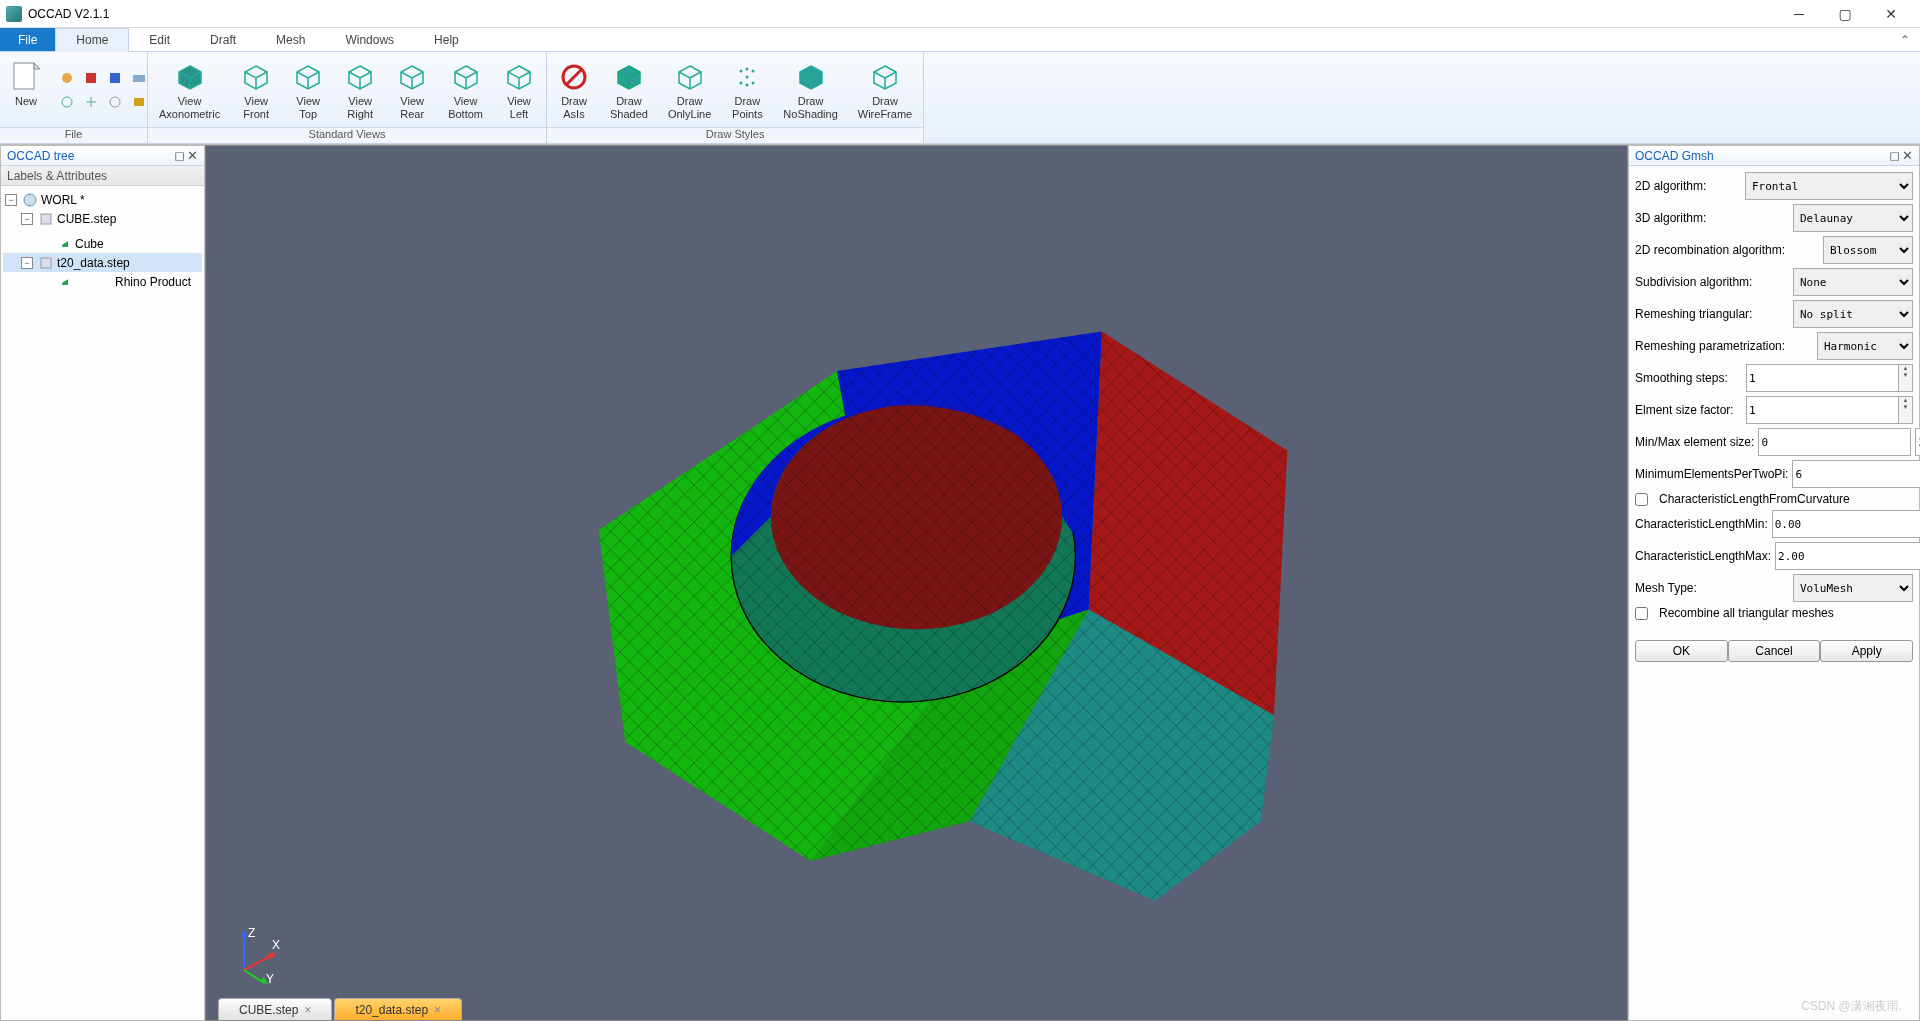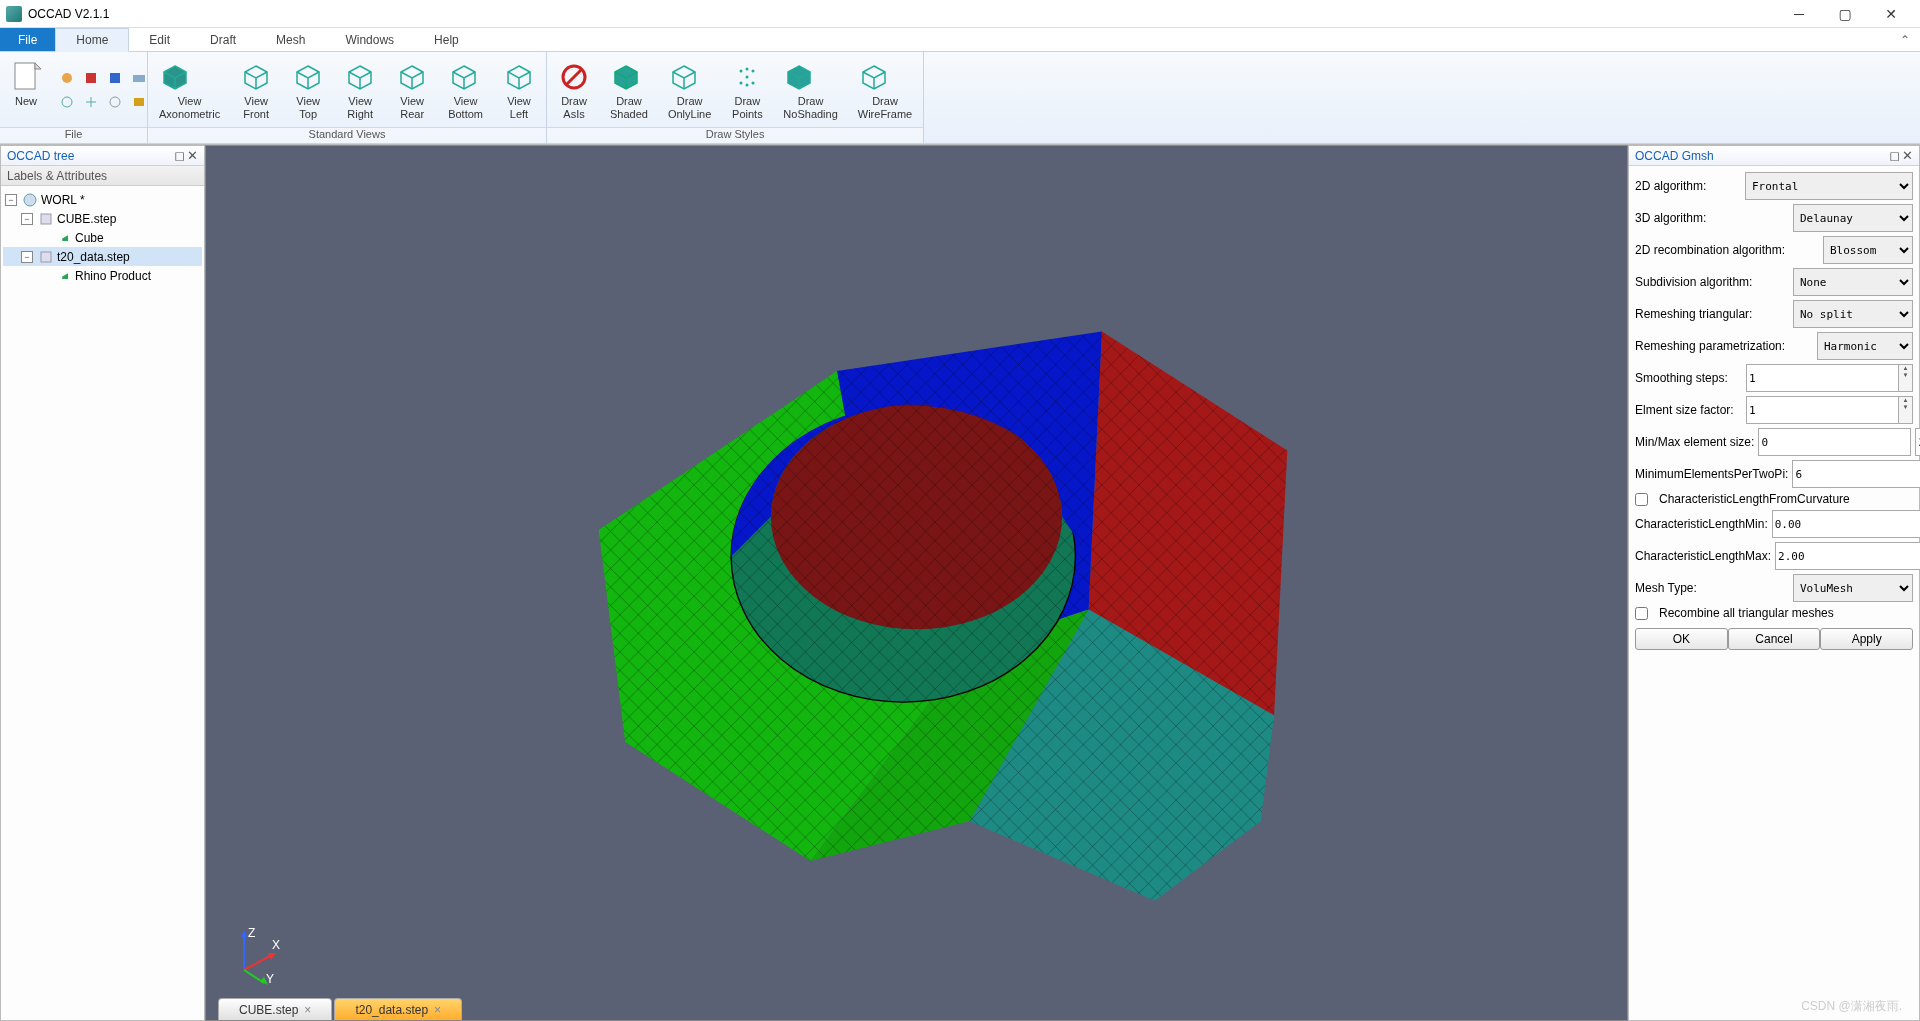--- a/index.html
+++ b/index.html
@@ -16,21 +16,21 @@
 .menubar .file { background:#1979ca; color:#fff; padding:0 18px; display:flex; align-items:center; }
 .menubar .tab { padding: 0 20px; display: flex; align-items: center; color:#444; cursor:pointer; }
 .menubar .tab.active { background:#e8f0fb; border:1px solid #c7d3e6; border-bottom:1px solid #e8f0fb; margin-bottom:-1px; }
 .collapse { margin-left:auto; padding:0 10px; display:flex; align-items:center; color:#666; }
 
 
 .ribbon { height: 92px; background: linear-gradient(#f7fafd,#e8f0fb); border-bottom: 1px solid #c7d3e6; display:flex; }
 .ribgroup { border-right:1px solid #c7d3e6; display:flex; flex-direction:column; }
 .ribbody { display:flex; flex:1; align-items:stretch; padding:2px; gap:2px; }
 .riblabel { height:16px; font-size:11px; color:#555; text-align:center; background:rgba(255,255,255,.4); border-top:1px solid #d0dae8; }
-.bigbtn { display:flex; flex-direction:column; justify-content:flex-start; padding:6px 8px 0; min-width:48px; cursor:pointer; border:1px solid transparent; border-radius:3px; }
+.bigbtn { display:flex; flex-direction:column; align-items:center; justify-content:flex-start; padding:6px 8px 0; min-width:48px; cursor:pointer; border:1px solid transparent; border-radius:3px; }
 .bigbtn .ico { width:32px; height:32px; display:flex; align-items:center; justify-content:center; }
 .bigbtn .lbl { font-size:11px; color:#333; text-align:center; line-height:13px; margin-top:2px; }
 .smallgrid { display:grid; grid-template-columns:repeat(4,22px); grid-template-rows:repeat(2,22px); gap:2px; align-content:center; padding:4px; }
 .smallbtn { width:22px; height:22px; display:flex; align-items:center; justify-content:center; border:1px solid transparent; border-radius:2px; cursor:pointer; }
 
 
 .main { flex:1; display:flex; min-height:0; border-top:1px solid #bbb; }
 .panel { background:#fdfdfd; border:1px solid #bbb; display:flex; flex-direction:column; }
 .panelhead { height:20px; display:flex; align-items:center; padding:0 6px; color:#1560b8; background:linear-gradient(#fff,#eef3fa); border-bottom:1px solid #c7d3e6; }
 .panelhead .ctrls { margin-left:auto; display:flex; gap:2px; }
@@ -59,21 +59,21 @@
 .gmsh { width:292px; }
 .gmshbody { padding:6px 6px; display:flex; flex-direction:column; gap:4px; font-family:monospace; font-size:11px;justify-content:space-between; }
 .row { display:flex; align-items:center; gap:4px; }
 .row label { flex:1; white-space:nowrap; }
 .row select, .row input { border:1px solid #aaa; padding:1px 2px; font-family:monospace; font-size:11px; height:28px; }
 .row select { flex:0 0 120px; }
 .row input { flex:0 0 100px; }
 .row .spin { flex:0 0 120px; display:flex; }
 .row .spin input { flex:1; }
 .row .spin .ud { width:14px; border:1px solid #aaa; border-left:none; display:flex; flex-direction:column; font-size:6px; line-height:7px; text-align:center; color:#555; background:#f4f4f4; }
-.btnrow { display:flex; gap:0; margin-top:4px; }
+.btnrow { display:flex; gap:0; margin-top:16px; }
 .btnrow button { flex:1; height:22px; border:1px solid #999; background:linear-gradient(#fefefe,#e7e7e7); border-radius:3px; cursor:pointer; }
 .chk { display:flex; align-items:center; gap:11px; }
 .chk input { width:13px; height:13px; }
 
 .watermark { position:absolute; right:18px; bottom:6px; color:#b8b8b8; font-size:12px; opacity:.7;text-align:center; }
 
 
 svg { display:block; }
 </style>
 </head>
@@ -321,39 +321,39 @@
       <div id="tree-items">
           <div class="treerow" style="padding-left: 18px;">
             <span class="expander">−</span>
             <span class="treeico file">
               <svg width="14" height="14">
                 <rect x="2" y="2" width="10" height="10" fill="#dde" stroke="#99a"></rect>
               </svg>
             </span>
             <span>CUBE.step</span>
           </div>
-          <div class="treerow" style="padding-left: 50px;">
+          <div class="treerow" style="padding-left: 50px; margin-top: 6px;">
             <span class="treeico cube">
               <svg width="7" height="7">
                 <polygon points="7,2 12,5 12,10 7,12 2,10 2,5" fill="#2aa158" stroke="#2a5" stroke-width="1.5"></polygon>
                 <path d="M2 5L7 8L12 5M7 8V12" stroke="#2a5" fill="none" stroke-width="1.5"></path>
               </svg>
             </span>
             <span>Cube</span>
           </div>
           <div class="treerow sel" style="padding-left: 18px;">
             <span class="expander">−</span>
             <span class="treeico file">
               <svg width="14" height="14">
                 <rect x="2" y="2" width="10" height="10" fill="#dde" stroke="#99a"></rect>
               </svg>
             </span>
             <span>t20_data.step</span>
           </div>
-          <div class="treerow" style="padding-left: 50px;">
+          <div class="treerow" style="padding-left: 50px; gap: 40px;">
             <span class="treeico cube">
               <svg width="7" height="7">
                 <polygon points="7,2 12,5 12,10 7,12 2,10 2,5" fill="#2aa158" stroke="#2a5" stroke-width="1.5"></polygon>
                 <path d="M2 5L7 8L12 5M7 8V12" stroke="#2a5" fill="none" stroke-width="1.5"></path>
               </svg>
             </span>
             <span>Rhino Product</span>
           </div>
         </div>
     </div>

